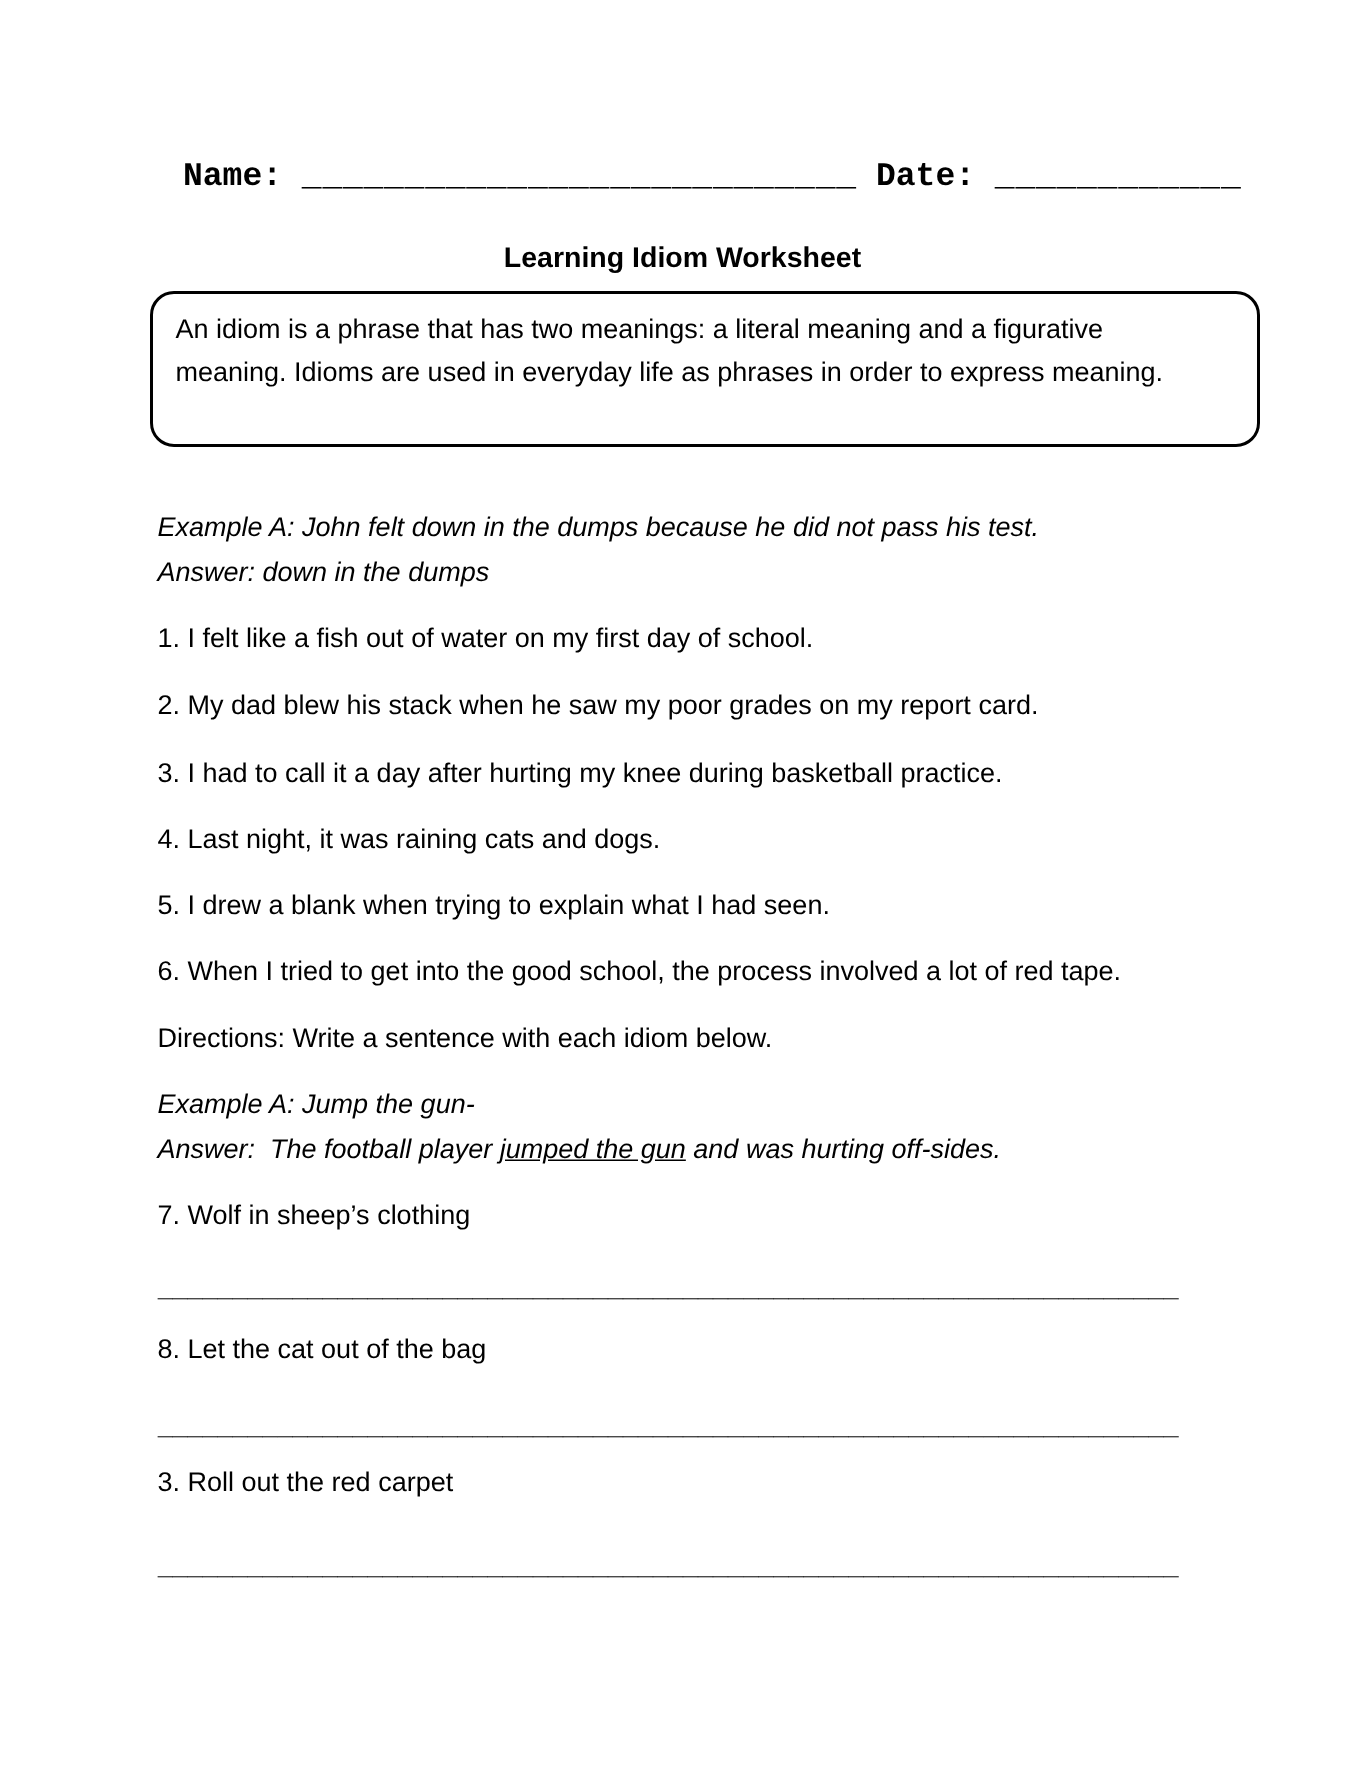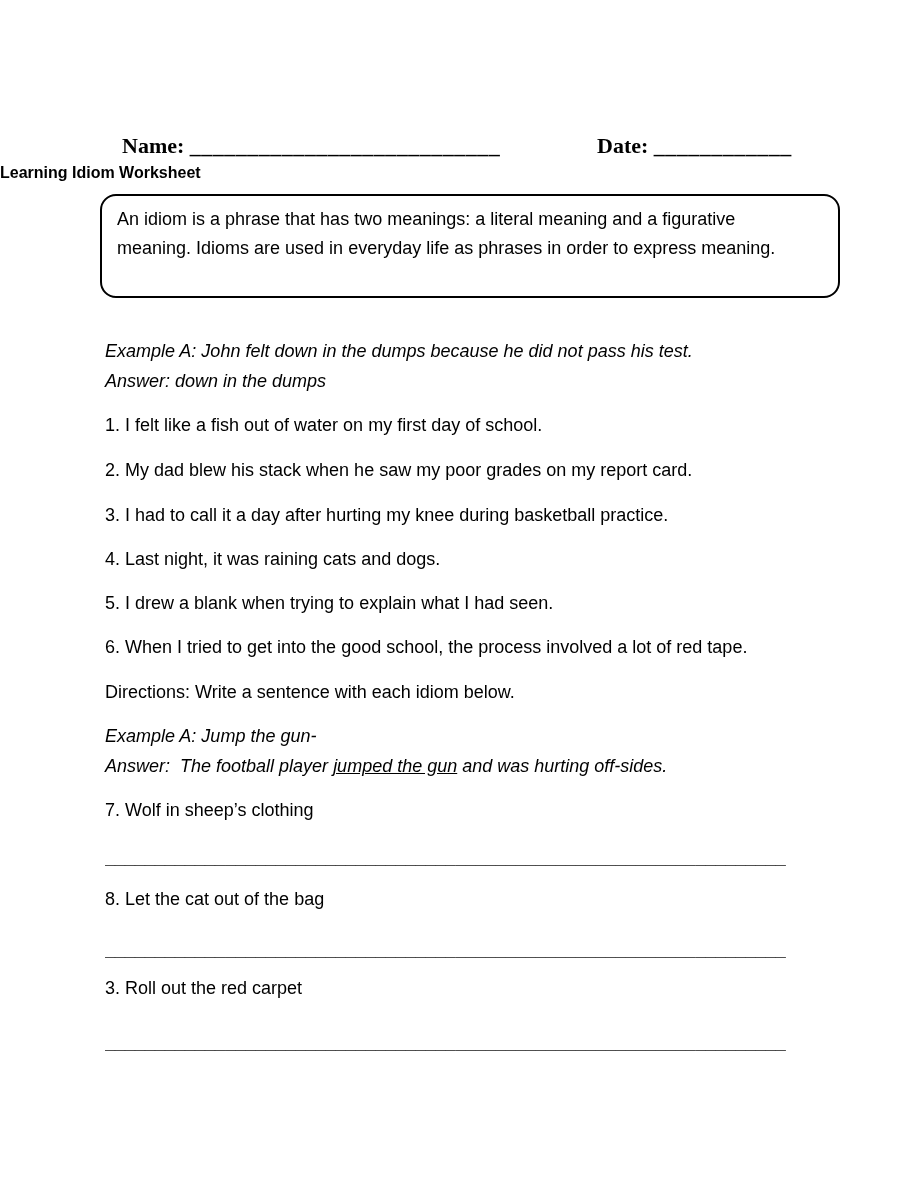--- a/index.html
+++ b/index.html
@@ -8,38 +8,37 @@
     width: 910px;
     height: 1188px;
     background: #ffffff;
     color: #000000;
     font-family: "Liberation Sans", sans-serif;
     overflow: hidden;
   }
   .hdr {
     position: absolute;
     top: 103px;
-    font-family: Liberation Serif, serif;
+    font-family: Liberation Mono, monospace;
     font-weight: 700;
     font-size: 22px;
     line-height: 30px;
     white-space: nowrap;
-    margin-top: 28px;
   }
   .hdr-name { left: 122px; }
-  .hdr-date { left: 597px; }
+  .hdr-date { left: 584px; }
   .hdr .uline { font-weight: 700; letter-spacing: 0.5px; }
   .title {
     position: absolute;
     top: 159px;
     left: 0;
     width: 100%;
-    text-align: left;
+    text-align: center;
     font-weight: 700;
-    font-size: 16px;
+    font-size: 19px;
     line-height: 28px;
   }
   .infobox {
     position: absolute;
     left: 100px;
     top: 194px;
     width: 740px;
     height: 104px;
     box-sizing: border-box;
     border: 2px solid #000000;

